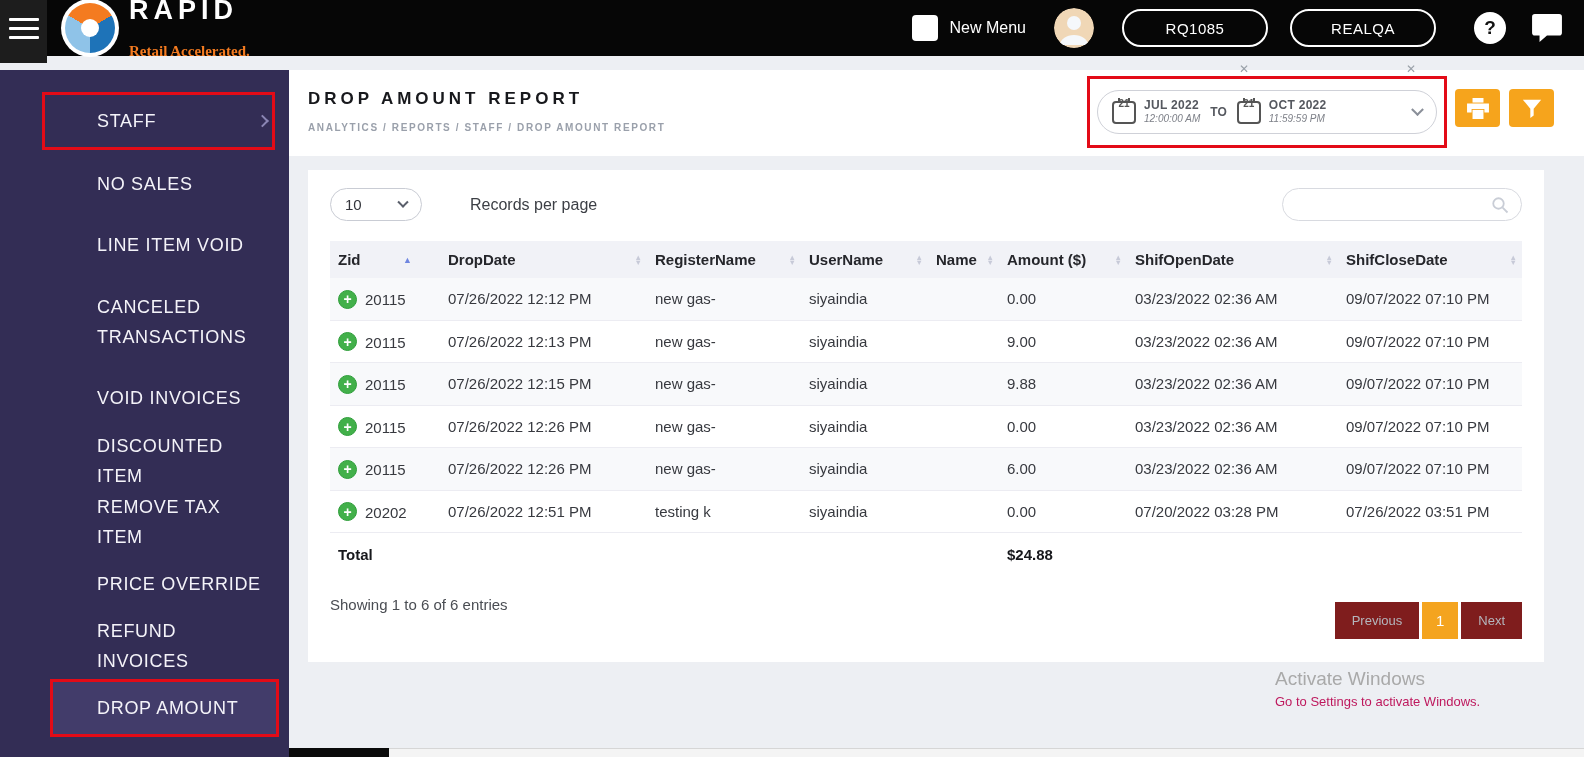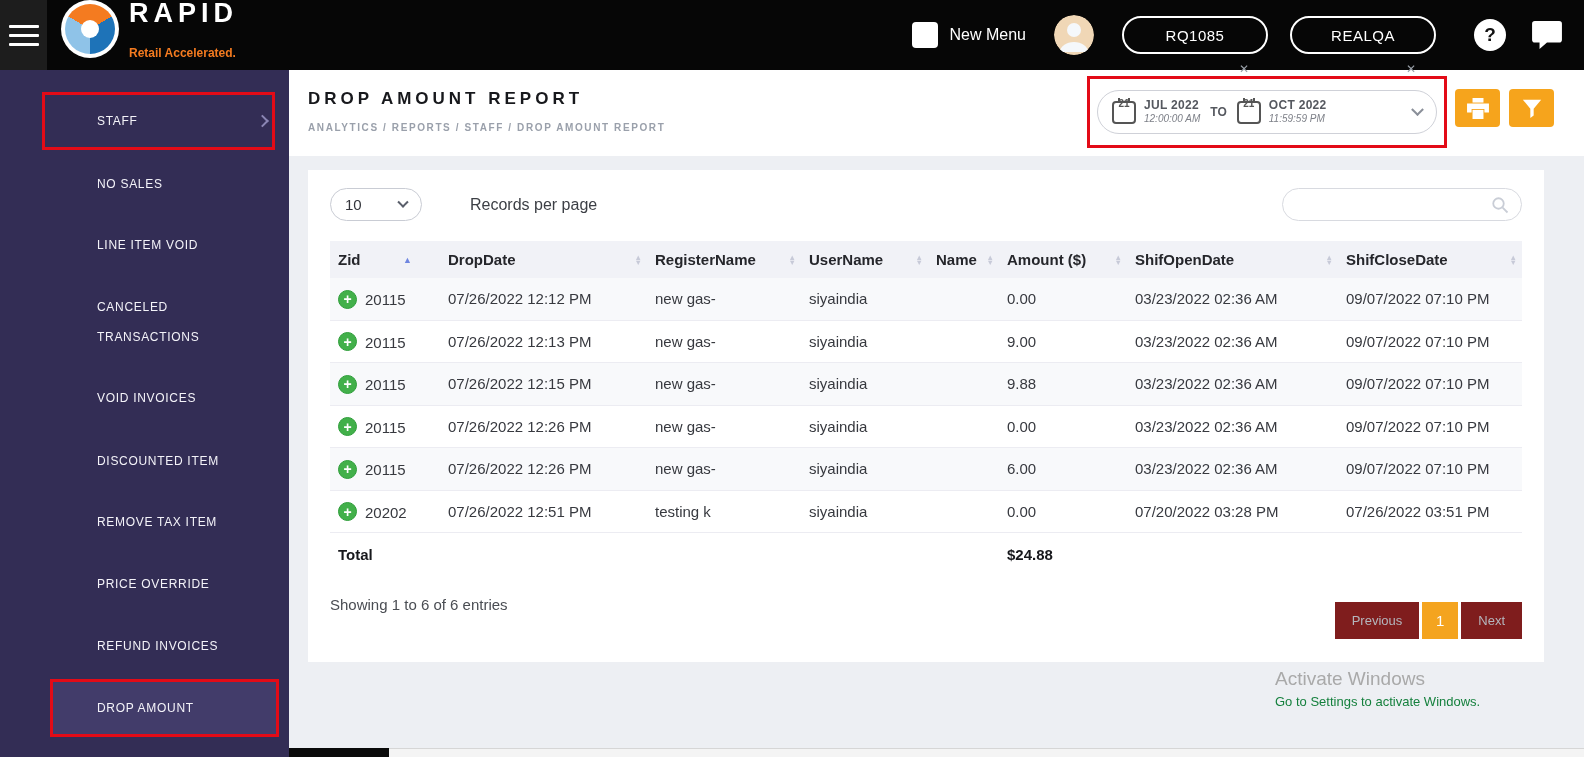--- a/index.html
+++ b/index.html
@@ -6,37 +6,37 @@
   html, body { width: 1584px; height: 757px; }
   body {
     position: relative;
     font-family: "Liberation Sans", sans-serif;
     background: #edeff3;
     overflow: hidden;
   }
 
   
   .topbar {
-    position: absolute; top: 0; left: 0; width: 1584px; height: 70px;
-    background: #060606; display: flex; z-index: 5;
+    position: absolute; top: 0; left: 0; width: 1584px; height: 56px;
+    background: #060606; display: flex; align-items: center; z-index: 5;
   }
   .hamburger {
     width: 47px; height: 70px; background: #1d1d1d;
     display: flex; flex-direction: column; justify-content: center; align-items: center; gap: 6px;
     cursor: pointer;
   }
   .hamburger span { width: 30px; height: 3px; background: #fff; border-radius: 1px; }
   .logo { margin-left: 14px; width: 58px; height: 58px; border-radius: 50%; background: #fff;
     display: flex; align-items: center; justify-content: center; flex: none; }
   .logo-inner { width: 50px; height: 50px; border-radius: 50%; position: relative;
     background: conic-gradient(from 60deg, #1e73b8 0 120deg, #8fc3e8 120deg 240deg, #f47b20 240deg 360deg); }
   .logo-inner::after { content: ""; position: absolute; inset: 16px; background: #fff; border-radius: 50%; }
   .brand { margin-left: 10px; display: flex; flex-direction: column; }
   .brand-name { color: #fff; font-size: 27px; font-weight: bold; letter-spacing: 5px; line-height: 1; }
-  .brand-tagline { color: #f47b20; font-size: 12px; font-weight: bold; margin-top: 19px; }
+  .brand-tagline { color: #f47b20; font-size: 15px; font-weight: bold; margin-top: 19px; font-family: Liberation Serif, serif; }
   .topbar-right { margin-left: auto; display: flex; align-items: center; padding-right: 22px; }
   .newmenu-checkbox { width: 26px; height: 26px; background: #fff; border-radius: 4px; cursor: pointer; }
   .newmenu-label { color: #fff; font-size: 16px; margin: 0 28px 0 12px; }
   .avatar { width: 40px; height: 40px; border-radius: 50%; overflow: hidden; margin-right: 14px; cursor: pointer; flex: none; }
   .pill {
     height: 38px; min-width: 146px; border: 2px solid #fff; border-radius: 20px;
     display: flex; align-items: center; justify-content: center;
     color: #fff; font-size: 15px; letter-spacing: 0.5px; margin-left: 14px;
     background: transparent; cursor: pointer; padding: 0 24px;
   }
@@ -49,21 +49,21 @@
   .chat-btn { margin-left: 26px; cursor: pointer; display: flex; align-items: center; }
   .clear-x { position: absolute; top: 62px; color: #99a0a8; font-size: 12px; z-index: 6; cursor: pointer; }
   .clear-x.x1 { left: 1239px; }
   .clear-x.x2 { left: 1406px; }
 
   
   .sidebar { position: absolute; top: 70px; left: 0; width: 289px; height: 687px; background: #332d55; z-index: 2; }
   .side-item {
     position: absolute; left: 0; right: 0; height: 58px;
     display: flex; align-items: center; padding-left: 97px; padding-right: 20px;
-    color: #f4f3f9; font-size: 12px; letter-spacing: 0.7px; line-height: 30px;
+    color: #f4f3f9; font-size: 18px; letter-spacing: 0.7px; line-height: 30px;
     cursor: pointer;
   }
   .side-item.tall { height: 92px; }
   .active-bg { position: absolute; left: 50px; top: 609px; width: 229px; height: 58px; background: #423c6a; }
   .red-box { position: absolute; border: 3px solid #e30b17; pointer-events: none; z-index: 3; }
   .red-box.staff-box { left: 42px; top: 22px; width: 233px; height: 58px; }
   .red-box.drop-box  { left: 50px; top: 609px; width: 229px; height: 58px; }
   .side-chevron {
     position: absolute; right: 22px; top: 50%; width: 9px; height: 9px;
     border-top: 2px solid #8b86b4; border-right: 2px solid #8b86b4;
@@ -150,21 +150,21 @@
     height: 37px; padding: 0 17px; background: #7f1d1d; color: #b4b6bd; font-size: 13px;
     display: flex; align-items: center; margin-left: 3px; cursor: pointer;
   }
   .page-num {
     width: 36px; height: 37px; background: #f4a41f; color: #fff; font-size: 15px;
     display: flex; align-items: center; justify-content: center; margin-left: 3px; cursor: pointer;
   }
 
   .watermark { position: absolute; left: 986px; top: 598px; color: #a9a9a9; }
   .wm1 { font-size: 19px; }
-  .wm2 { font-size: 13px; margin-top: 4px; color: #15803d; }
+  .wm2 { font-size: 13px; margin-top: 4px; color: #be185d; }
 
   .bottom-strip { position: absolute; bottom: 0; left: 289px; right: 0; height: 9px; display: flex; z-index: 7; }
   .strip-black { width: 100px; background: #0a0a0a; }
   .strip-light { flex: 1; background: #f4f4f4; border-top: 1px solid #d6d6d6; }
 </style>
 </head>
 <body>
 
 <div class="topbar">
   <div class="hamburger">

